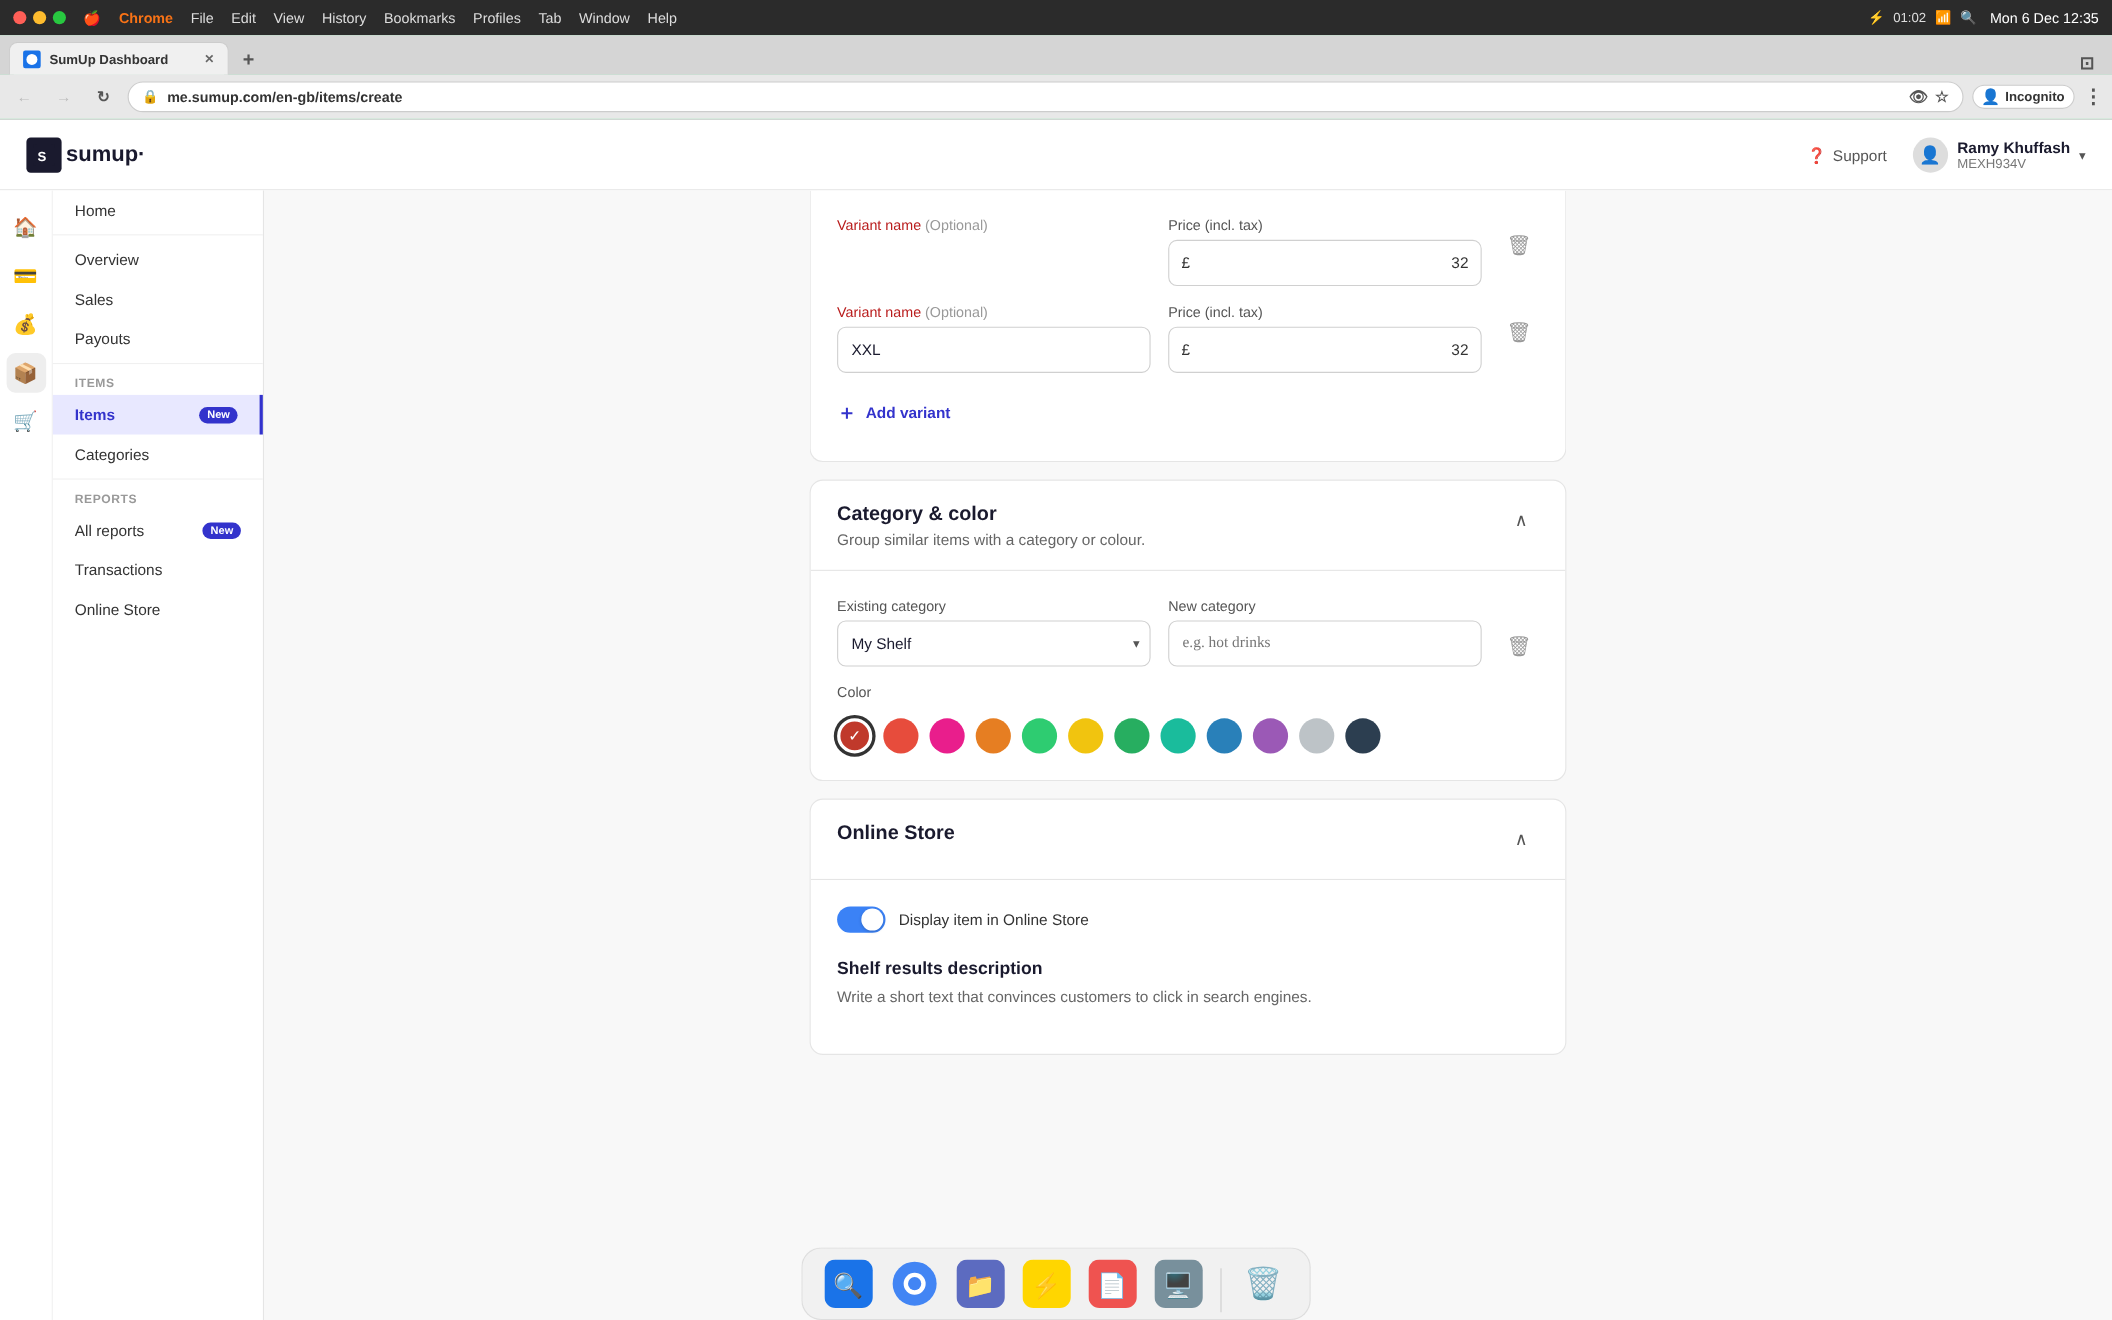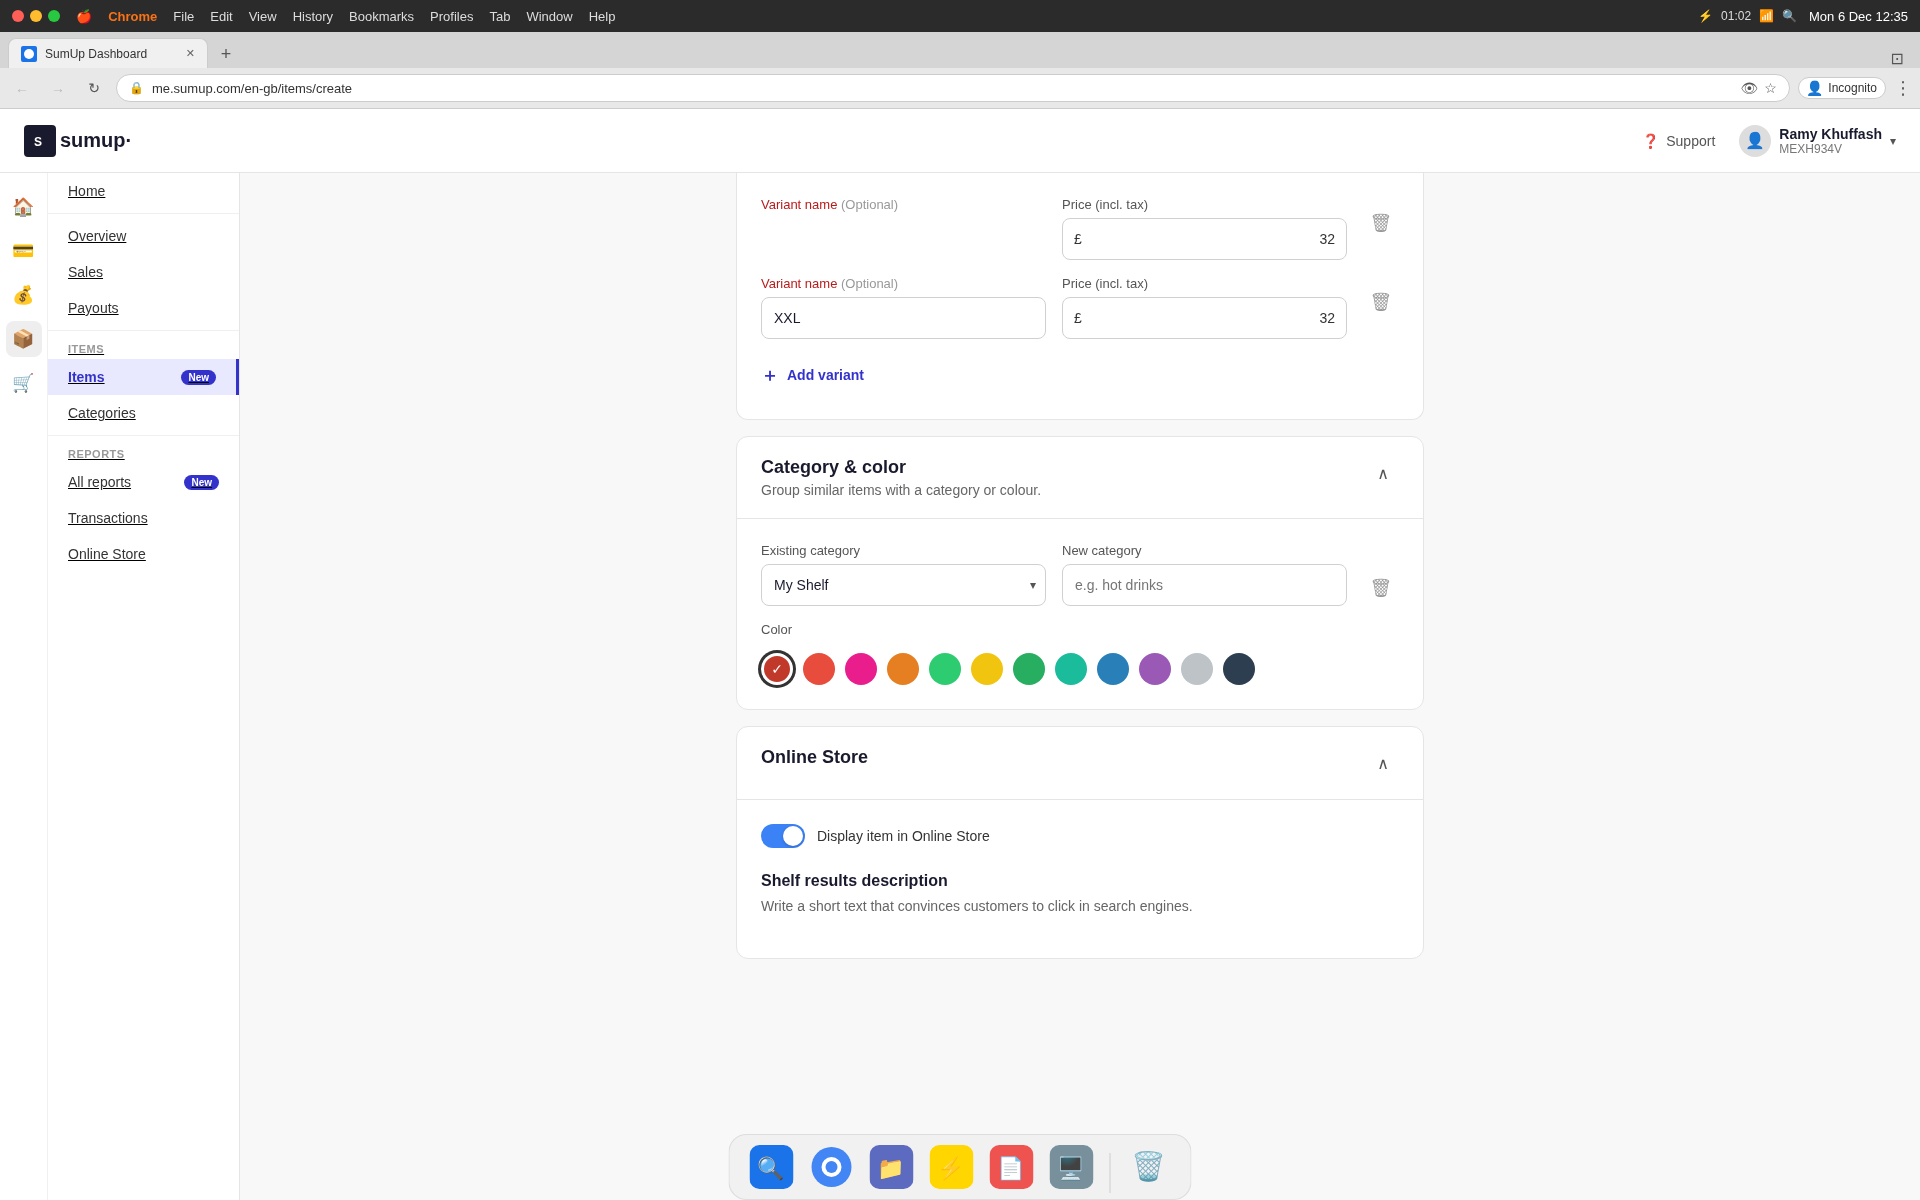--- a/index.html
+++ b/index.html
@@ -25,20 +25,21 @@
     .menu-item { color: #ddd; font-size: 13px; cursor: pointer; }
     .title-bar-right { margin-left: auto; display: flex; align-items: center; gap: 12px; }
     .status-icons { display: flex; gap: 8px; align-items: center; }
     .status-icon { color: #ddd; font-size: 12px; }
     .time-text { color: white; font-size: 13px; font-weight: 500; }
 
     
     .browser-chrome {
       background: #86efac;
       border-bottom: 1px solid #ccc;
+      font-weight: bold;
     }
     .tab-bar {
       height: 36px;
       display: flex;
       align-items: flex-end;
       padding: 0 8px;
       background: #d5d5d5;
     }
     .tab {
       height: 30px;
@@ -292,24 +293,25 @@
       display: flex;
       flex-direction: column;
       align-items: center;
       padding-top: 16px;
       gap: 8px;
       border-right: 1px solid #f0f0f0;
       flex-shrink: 0;
     }
     .s-icon { width: 36px; height: 36px; display: flex; align-items: center; justify-content: center; border-radius: 8px; cursor: pointer; font-size: 18px; color: #666; }
     .s-icon.active { background: #eeeeee; }
-    .sidebar-nav { flex: 1; padding: 0; text-decoration: underline; }
+    .sidebar-nav { flex: 1; padding: 0; }
 
     .input-placeholder {
       color: #701a75;
+      font-family: Liberation Serif, serif;
     }
   </style>
 </head>
 <body>
 
 <div class="title-bar">
   <div class="traffic-lights">
     <div class="traffic-light tl-red"></div>
     <div class="traffic-light tl-yellow"></div>
     <div class="traffic-light tl-green"></div>

